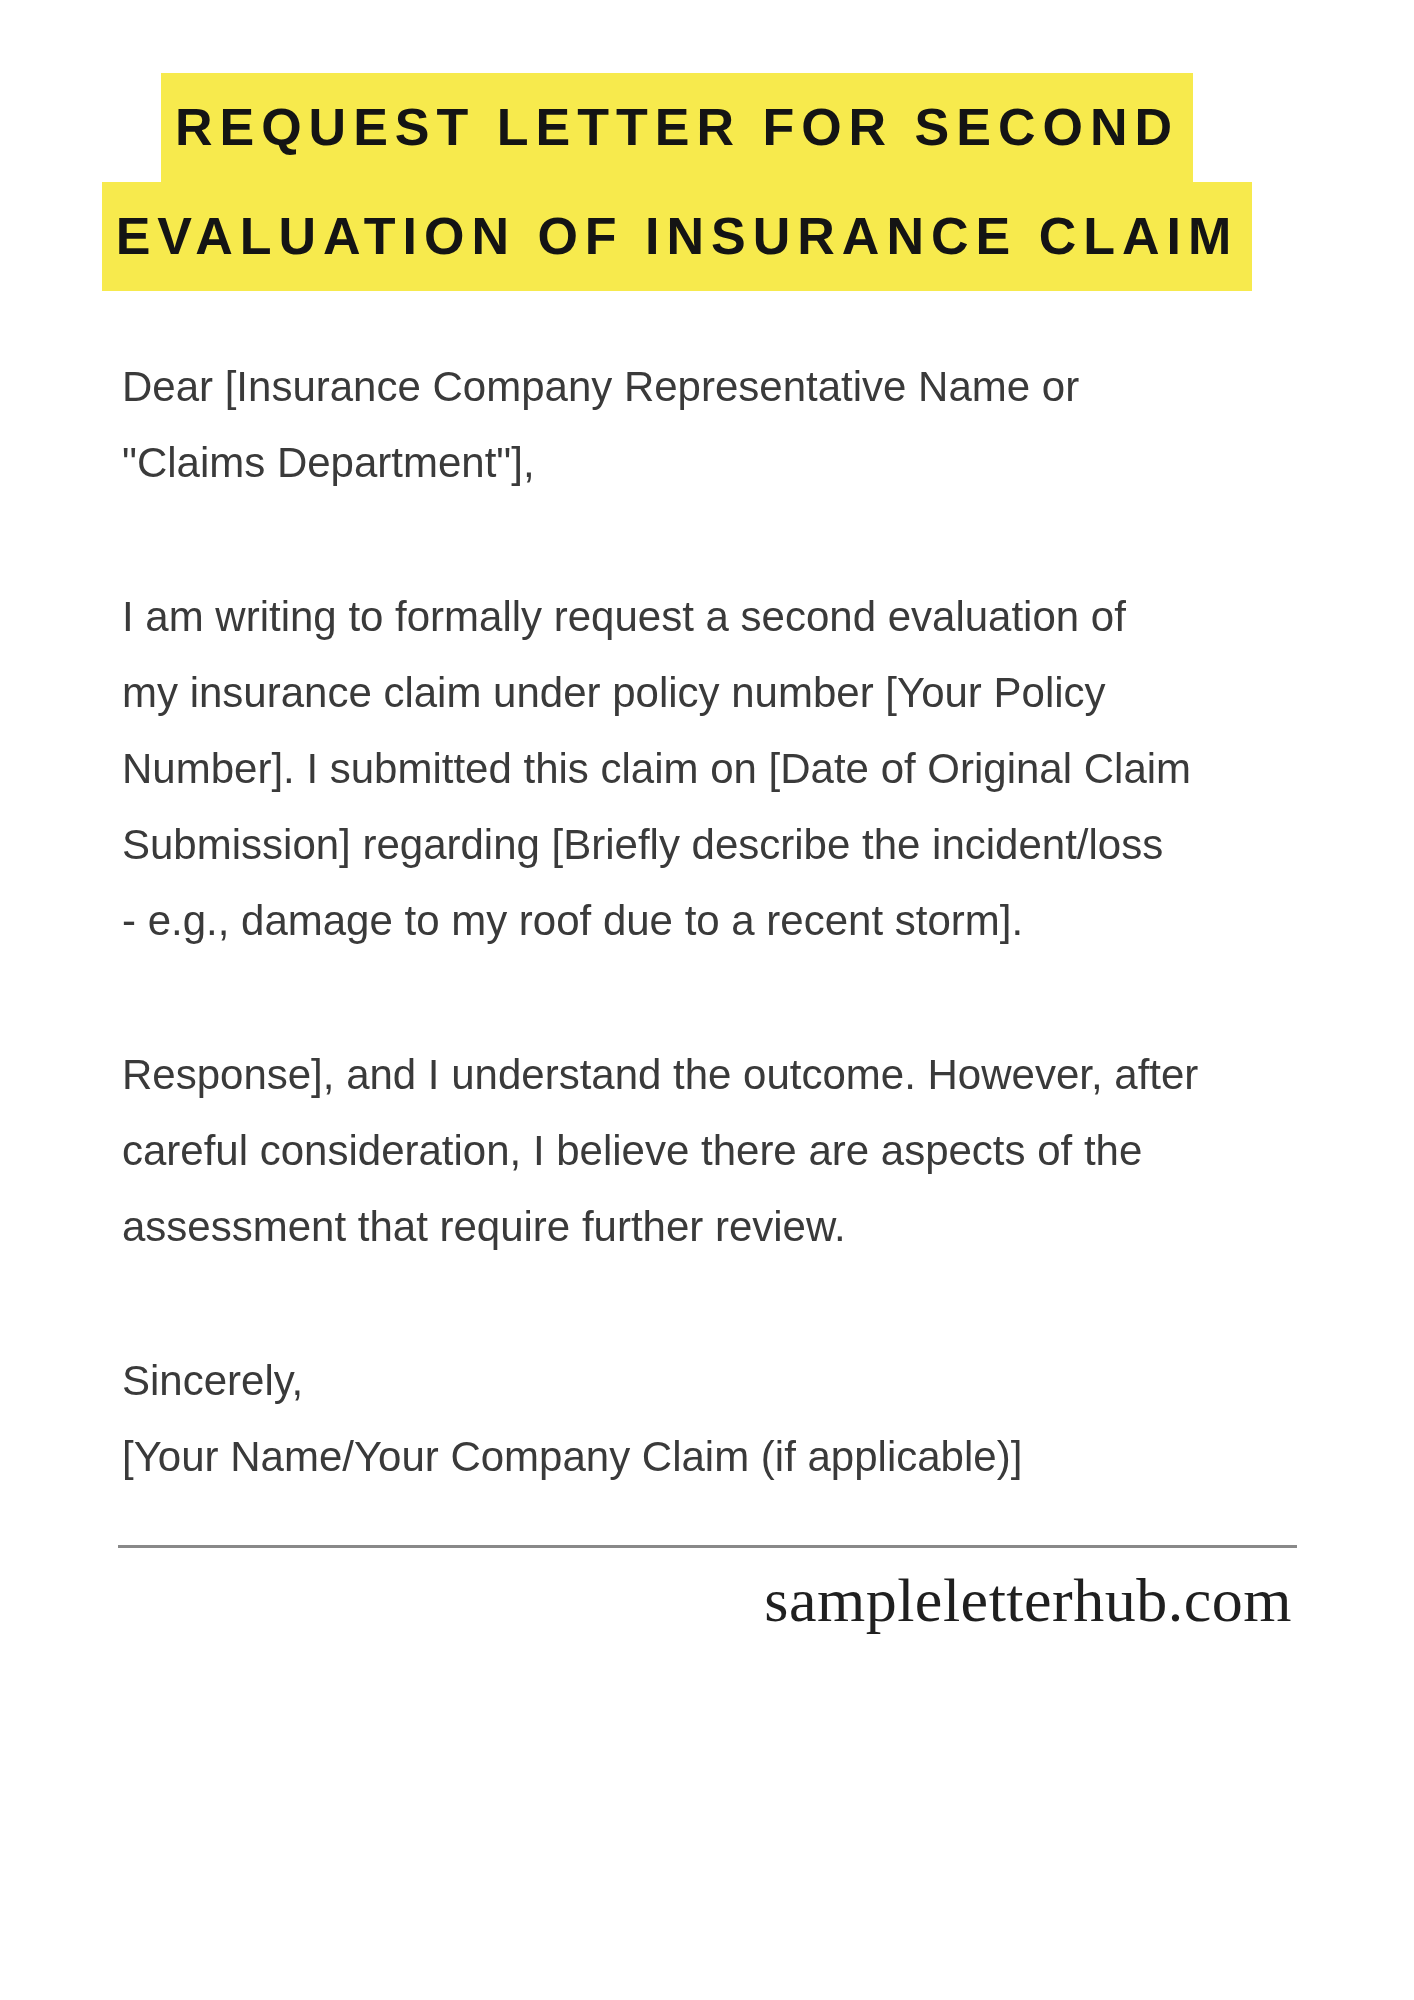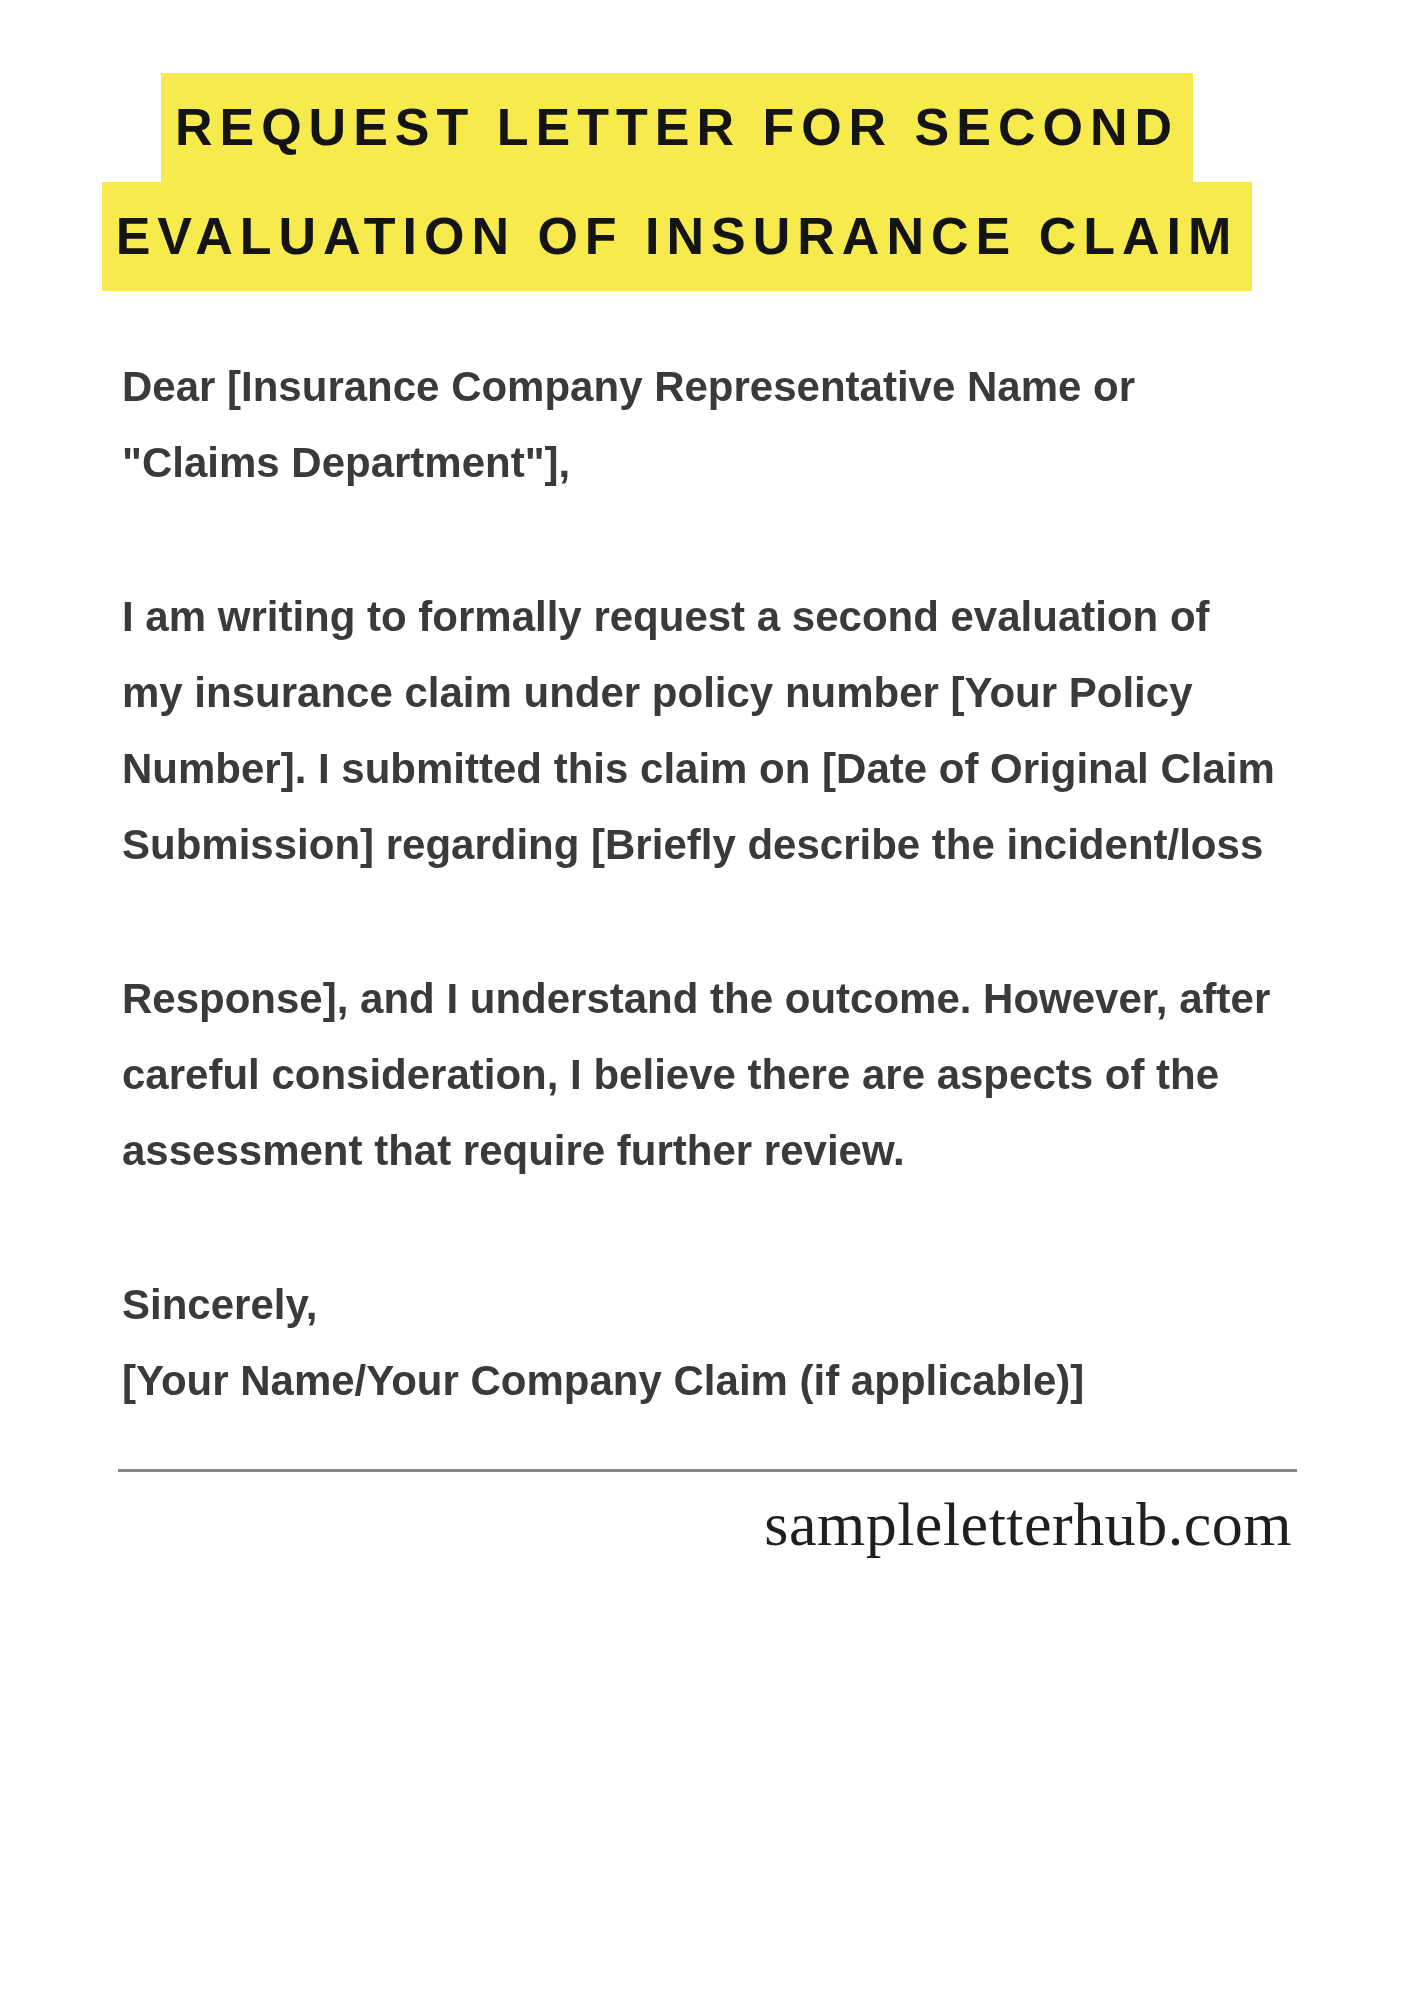--- a/index.html
+++ b/index.html
@@ -36,21 +36,21 @@
     padding:18px 14px;
     white-space:nowrap;
   }
   
   .letter-body{
     margin-top:58px;
     margin-left:122px;
     margin-right:40px;
     color:var(--body-ink);
     font-size:42px;
-    font-weight:700;
+    font-weight:400;
     line-height:76px;
   }
   .para{margin:0 0 78px 0;}
   .para:last-child{margin-bottom:0;}
   .line{display:block;white-space:nowrap;}
   
   .divider{
     border:none;
     border-top:3px solid var(--divider);
     margin:50px 117px 0 118px;
@@ -86,20 +86,21 @@
     <p class="para">
       <span class="line">Dear [Insurance Company Representative Name or</span>
       <span class="line">"Claims Department"],</span>
     </p>
 
     <p class="para">
       <span class="line">I am writing to formally request a second evaluation of</span>
       <span class="line">my insurance claim under policy number [Your Policy</span>
       <span class="line">Number]. I submitted this claim on [Date of Original Claim</span>
       <span class="line">Submission] regarding [Briefly describe the incident/loss</span>
+      <span class="line">- e.g., damage to my roof due to a recent storm].</span>
     </p>
 
     <p class="para">
       <span class="line">Response], and I understand the outcome. However, after</span>
       <span class="line">careful consideration, I believe there are aspects of the</span>
       <span class="line">assessment that require further review.</span>
     </p>
 
 
     <p class="para">

